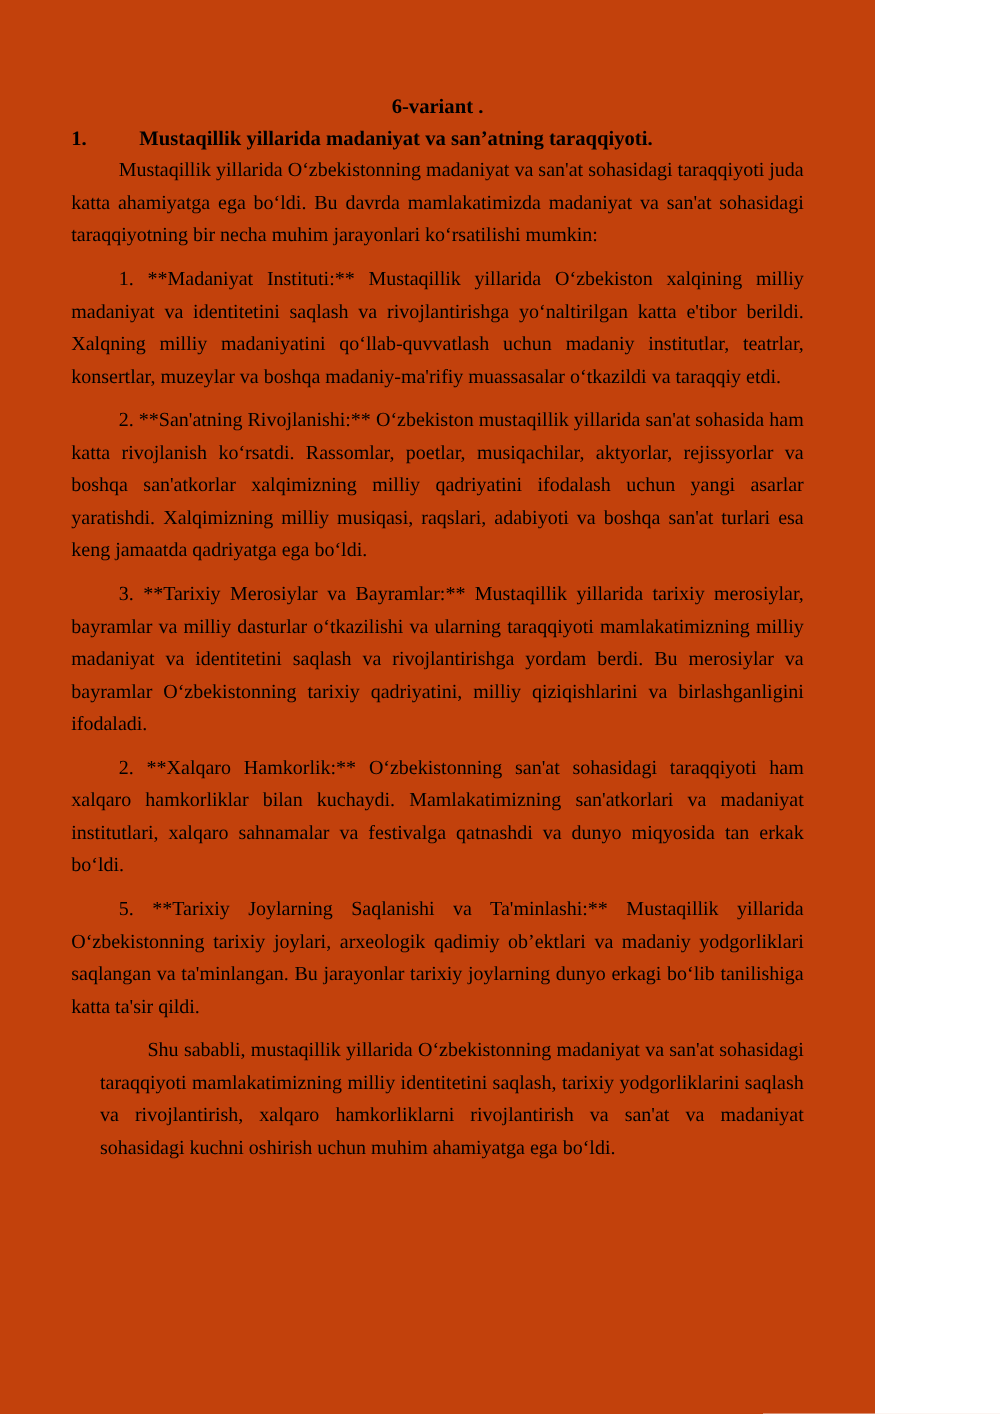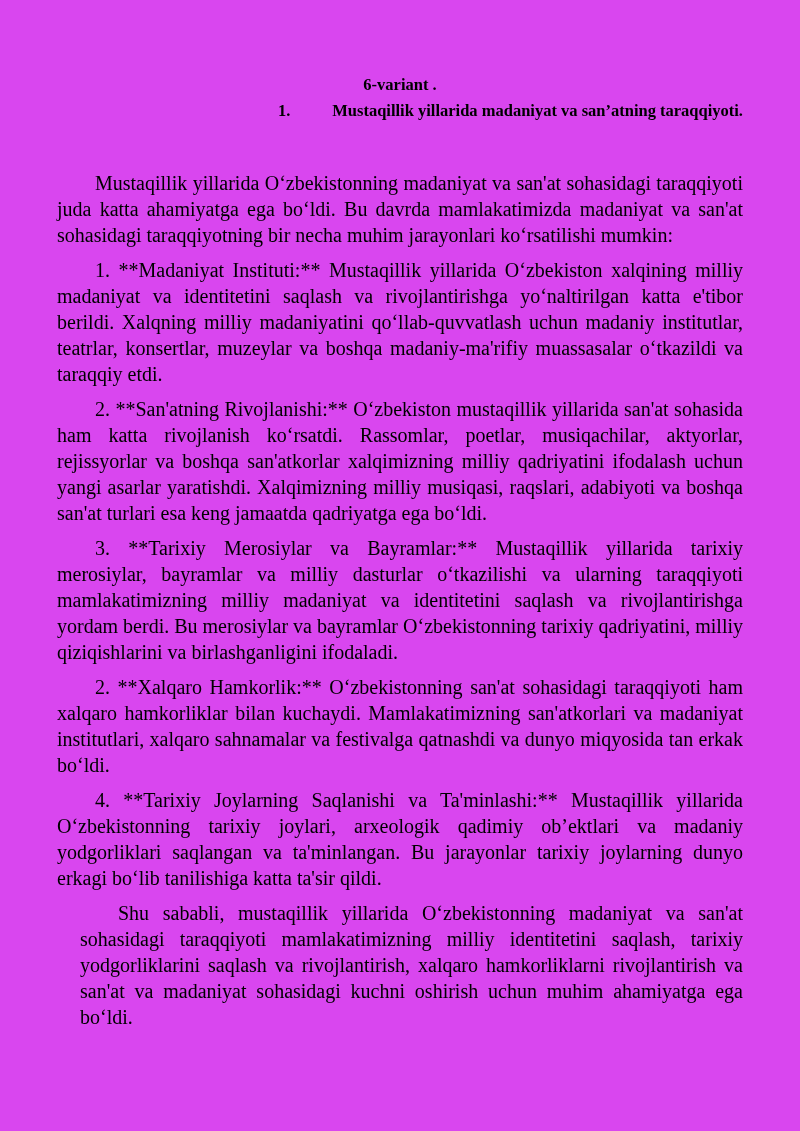--- a/index.html
+++ b/index.html
@@ -7,43 +7,42 @@
     background: #ffffff;
   }
   body {
     width: 800px;
     height: 1131px;
     overflow: hidden;
     font-family: "Liberation Serif", "DejaVu Serif", serif;
     color: #000000;
   }
   .page {
-    width: 800px;
+    width: 700px;
     height: 1131px;
-    background: #d946ef;
+    background: #c2410c;
     padding: 72px 57px 60px 57px;
   }
   .variant-title {
     text-align: center;
     font-weight: bold;
     font-size: 16.5px;
     line-height: 26px;
   }
   .doc-heading {
-    text-align: right;
+    text-align: left;
     font-weight: bold;
     font-size: 16.5px;
     line-height: 26px;
-    margin-bottom: 46px;
   }
   .doc-heading .heading-number {
     margin-right: 42px;
   }
   .body-text p {
-    font-size: 20px;
+    font-size: 16px;
     line-height: 26px;
     text-align: justify;
     text-indent: 38px;
     margin-bottom: 9px;
   }
   .body-text p:last-child {
     margin-bottom: 0;
     margin-left: 23px;
   }
 </style>
@@ -57,17 +56,17 @@
   <div class="doc-heading">
     <span class="heading-number">1.</span><span>Mustaqillik yillarida  madaniyat va san’atning taraqqiyoti.</span>
   </div>
 
   <div class="body-text">
     <p>Mustaqillik yillarida Oʻzbekistonning madaniyat va san'at sohasidagi taraqqiyoti juda katta ahamiyatga ega boʻldi. Bu davrda mamlakatimizda madaniyat va san'at sohasidagi taraqqiyotning bir necha muhim jarayonlari koʻrsatilishi mumkin:</p>
     <p>1. **Madaniyat Instituti:** Mustaqillik yillarida Oʻzbekiston xalqining milliy madaniyat va identitetini saqlash va rivojlantirishga yoʻnaltirilgan katta e'tibor berildi. Xalqning milliy madaniyatini qoʻllab-quvvatlash uchun madaniy institutlar, teatrlar, konsertlar, muzeylar va boshqa madaniy-ma'rifiy muassasalar oʻtkazildi va taraqqiy etdi.</p>
     <p>2. **San'atning Rivojlanishi:** Oʻzbekiston mustaqillik yillarida san'at sohasida ham katta rivojlanish koʻrsatdi. Rassomlar, poetlar, musiqachilar, aktyorlar, rejissyorlar va boshqa san'atkorlar xalqimizning milliy qadriyatini ifodalash uchun yangi asarlar yaratishdi. Xalqimizning milliy musiqasi, raqslari, adabiyoti va boshqa san'at turlari esa keng jamaatda qadriyatga ega boʻldi.</p>
     <p>3. **Tarixiy Merosiylar va Bayramlar:** Mustaqillik yillarida tarixiy merosiylar, bayramlar va milliy dasturlar oʻtkazilishi va ularning taraqqiyoti mamlakatimizning milliy madaniyat va identitetini saqlash va rivojlantirishga yordam berdi. Bu merosiylar va bayramlar Oʻzbekistonning tarixiy qadriyatini, milliy qiziqishlarini va birlashganligini ifodaladi.</p>
     <p>2. **Xalqaro Hamkorlik:** Oʻzbekistonning san'at sohasidagi taraqqiyoti ham xalqaro hamkorliklar bilan kuchaydi. Mamlakatimizning san'atkorlari va madaniyat institutlari, xalqaro sahnamalar va festivalga qatnashdi va dunyo miqyosida tan erkak boʻldi.</p>
-    <p>4. **Tarixiy Joylarning Saqlanishi va Ta'minlashi:** Mustaqillik yillarida Oʻzbekistonning tarixiy joylari, arxeologik qadimiy ob’ektlari va madaniy yodgorliklari saqlangan va ta'minlangan. Bu jarayonlar tarixiy joylarning dunyo erkagi boʻlib tanilishiga katta ta'sir qildi.</p>
+    <p>5. **Tarixiy Joylarning Saqlanishi va Ta'minlashi:** Mustaqillik yillarida Oʻzbekistonning tarixiy joylari, arxeologik qadimiy ob’ektlari va madaniy yodgorliklari saqlangan va ta'minlangan. Bu jarayonlar tarixiy joylarning dunyo erkagi boʻlib tanilishiga katta ta'sir qildi.</p>
     <p>Shu sababli, mustaqillik yillarida Oʻzbekistonning madaniyat va san'at sohasidagi taraqqiyoti mamlakatimizning milliy identitetini saqlash, tarixiy yodgorliklarini saqlash va rivojlantirish, xalqaro hamkorliklarni rivojlantirish va san'at va madaniyat sohasidagi kuchni oshirish uchun muhim ahamiyatga ega boʻldi.</p>
   </div>
 
 </div>
 
 </body></html>

